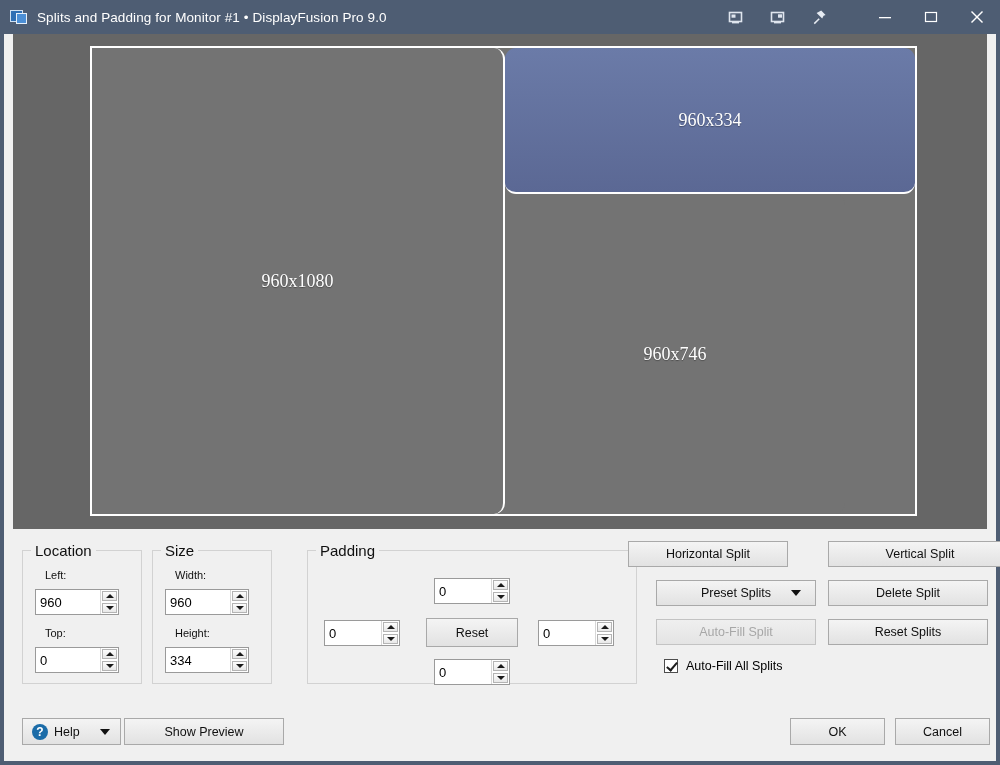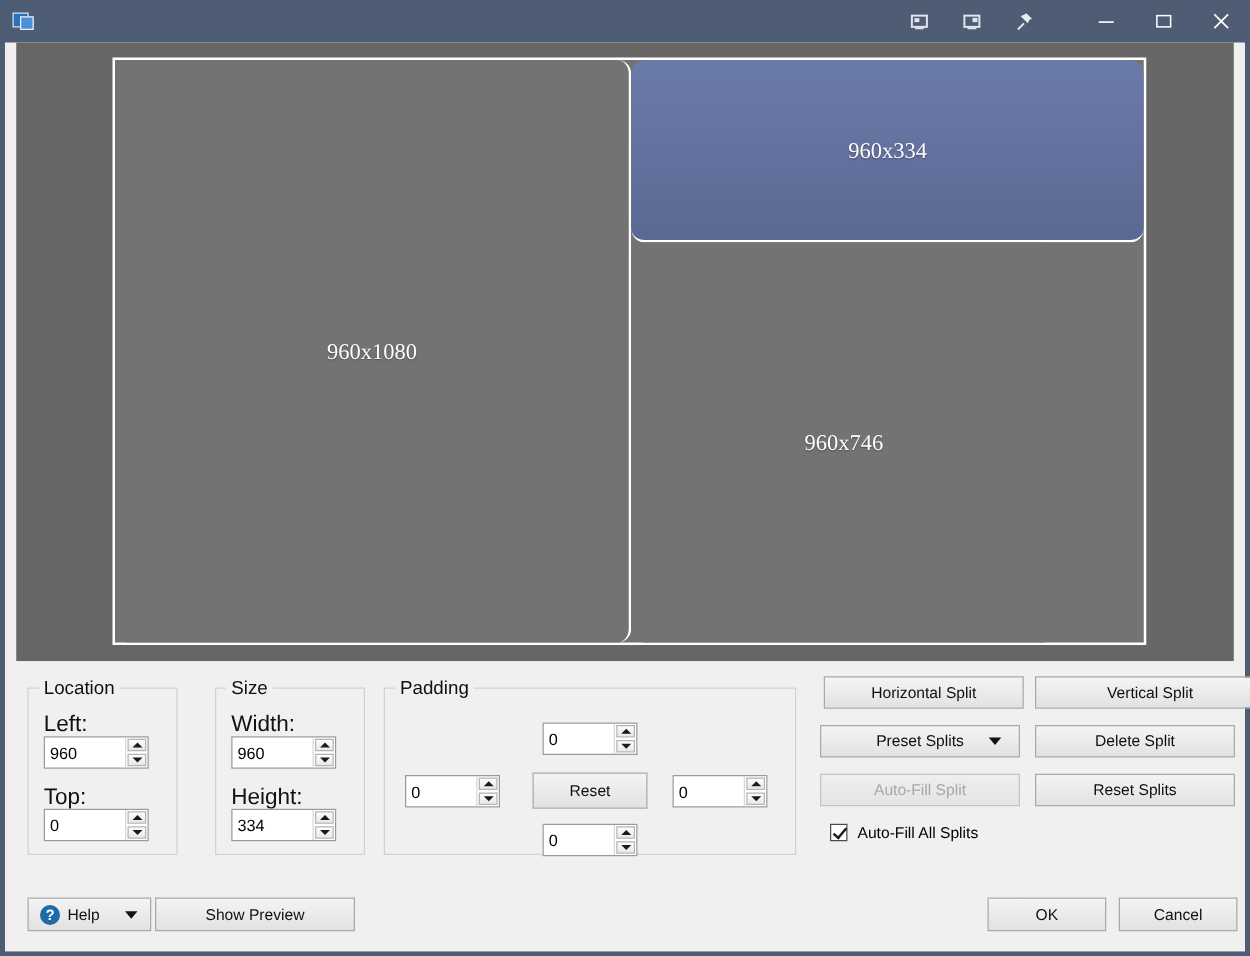--- a/index.html
+++ b/index.html
@@ -147,27 +147,28 @@
     background: transparent;
   }
   fieldset.group > legend {
     margin-left: 8px;
     padding: 0 4px;
     font-size: 15px;
     color: #101010;
   }
 
   .grp-location { left: 18px; top: 13px; width: 118px; height: 140px; }
-  .grp-size     { left: 168px; top: 13px; width: 118px; height: 140px; }
+  .grp-size     { left: 148px; top: 13px; width: 118px; height: 140px; }
   .grp-padding  { left: 303px; top: 13px; width: 328px; height: 140px; }
 
   .field-label {
     position: absolute;
-    font-size: 18px;
+    font-size: 11px;
     color: #101010;
+    margin-left: 10px;
   }
 
   
   .spin {
     position: absolute;
     height: 26px;
     box-sizing: border-box;
     border: 1px solid #9a9a9a;
     background: #ffffff;
     display: flex;
@@ -229,21 +230,21 @@
     padding: 0;
   }
   .btn.disabled {
     color: #a7a7a7;
     background: linear-gradient(180deg,#efefef 0%, #e4e4e4 100%);
     border-color: #c3c3c3;
   }
 
   .btn-reset { left: 118px; top: 59px; width: 92px; height: 29px; }
 
-  .btn-hsplit  { left: 655px; top: 12px;  width: 160px; height: 26px; }
+  .btn-hsplit  { left: 624px; top: 12px;  width: 160px; height: 26px; }
   .btn-vsplit  { left: 824px; top: 12px;  width: 184px; height: 26px; }
   .btn-preset  { left: 652px; top: 51px;  width: 160px; height: 26px; }
   .btn-delete  { left: 824px; top: 51px;  width: 160px; height: 26px; }
   .btn-autofill{ left: 652px; top: 90px;  width: 160px; height: 26px; }
   .btn-resets  { left: 824px; top: 90px;  width: 160px; height: 26px; }
 
   .caret-dn {
     position: absolute;
     right: 14px;
     width: 0; height: 0;
@@ -310,20 +311,21 @@
 </head>
 <body>
 
 <div class="window">
 
   <div class="titlebar">
     <div class="app-icon">
       <div class="sq1"></div>
       <div class="sq2"></div>
     </div>
+    <div class="title-text">Splits and Padding for Monitor #1 • DisplayFusion Pro 9.0</div>
 
     <div class="tb-spacer"></div>
 
     <div class="tb-btn">
       <svg width="17" height="15" viewBox="0 0 17 15">
         <rect x="2.5" y="2.5" width="12" height="9" fill="none" stroke="#dfe5ee" stroke-width="1.6"></rect>
         <rect x="4.5" y="4.5" width="4" height="3.2" fill="#dfe5ee"></rect>
         <rect x="5" y="12" width="7" height="1.4" fill="#dfe5ee"></rect>
       </svg>
     </div>

